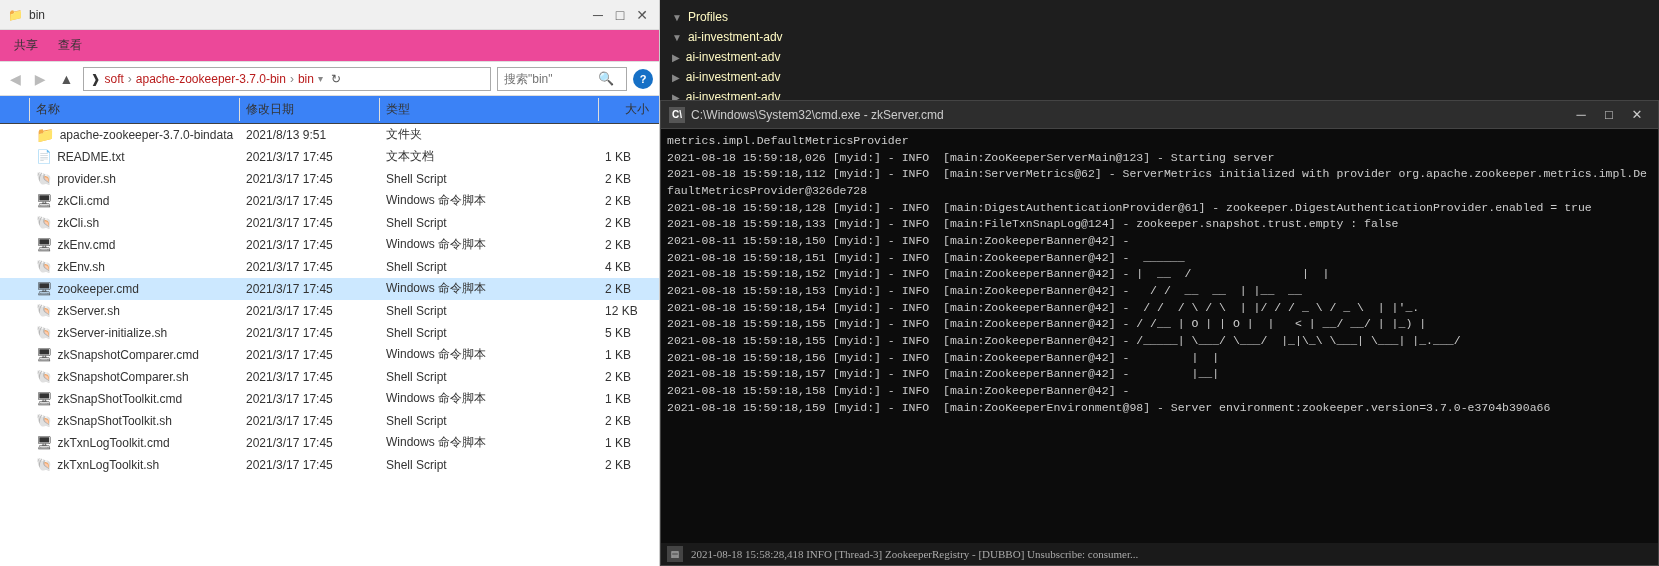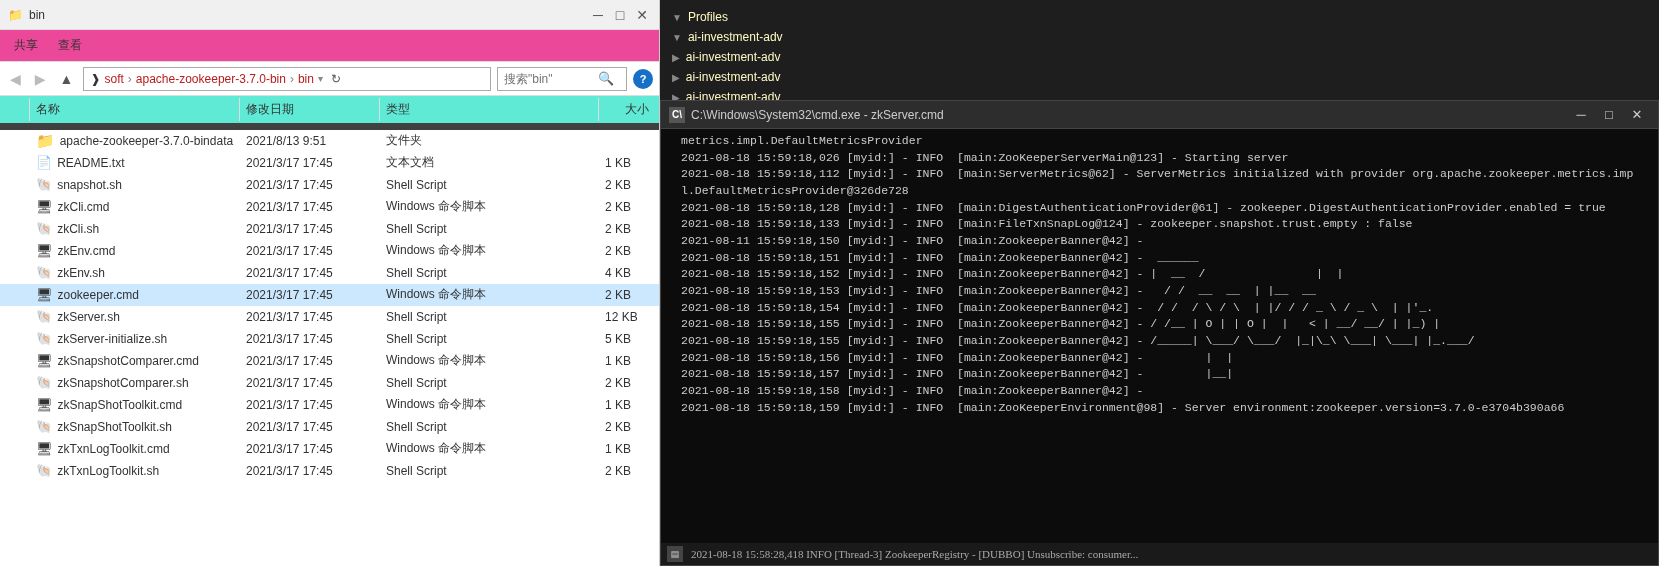--- a/index.html
+++ b/index.html
@@ -154,22 +154,22 @@
       display: flex;
       align-items: center;
       justify-content: center;
       font-size: 11px;
       font-weight: bold;
     }
 
     .column-header {
       display: grid;
       grid-template-columns: 30px 210px 140px 1fr 60px;
-      background: #5eead4;
-      border-bottom: 7px solid #404040;
+      background: #3b82f6;
+      border-bottom: 1px solid #404040;
       padding: 2px 0;
     }
 
     .col-header-cell {
       padding: 3px 6px;
       font-size: 12px;
       color: #333;
       cursor: pointer;
       user-select: none;
       border-right: 1px solid #ddd;
@@ -303,21 +303,21 @@
       font-size: 13px;
       display: flex;
       align-items: center;
       justify-content: center;
     }
 
     .cmd-content {
       flex: 1;
       overflow-y: auto;
       overflow-x: hidden;
-      padding: 4px 20px;
+      padding: 4px 6px;
       font-family: 'Consolas', 'Courier New', monospace;
       font-size: 11.5px;
       color: #cccccc;
       line-height: 1.45;
       background: #0c0c0c;
     }
 
     .cmd-line { white-space: pre-wrap; word-break: break-all; }
 
     .status-bar {
@@ -426,21 +426,21 @@
       <span>README.txt</span>
     </div>
     <div class="file-cell">2021/3/17 17:45</div>
     <div class="file-cell">文本文档</div>
     <div class="file-cell">1 KB</div>
   </div>
       <div class="file-row">
     <div class="file-cell"></div>
     <div class="file-cell">
       <span class="shell-icon">🐚</span>
-      <span>snapshot.sh</span>
+      <span>provider.sh</span>
     </div>
     <div class="file-cell">2021/3/17 17:45</div>
     <div class="file-cell">Shell Script</div>
     <div class="file-cell">2 KB</div>
   </div>
       <div class="file-row">
     <div class="file-cell"></div>
     <div class="file-cell">
       <span class="cmd-icon">🖥</span>
       <span>zkCli.cmd</span>

